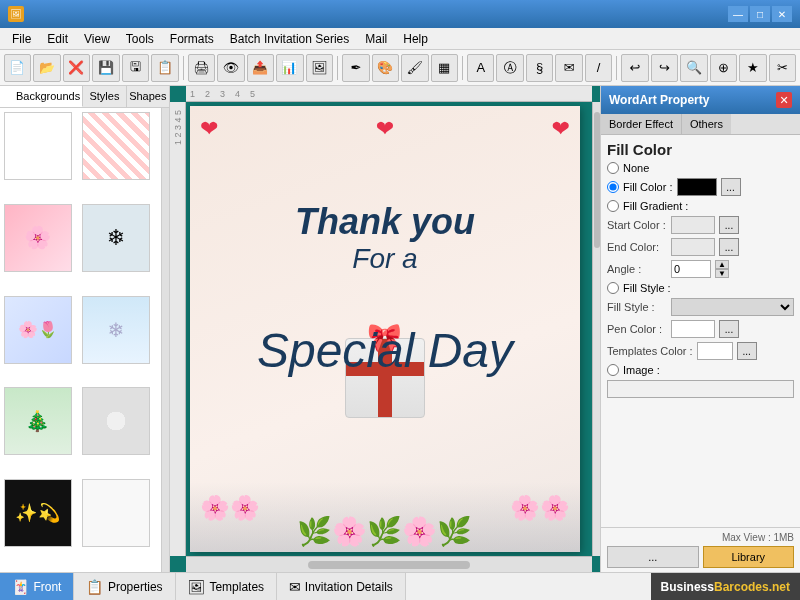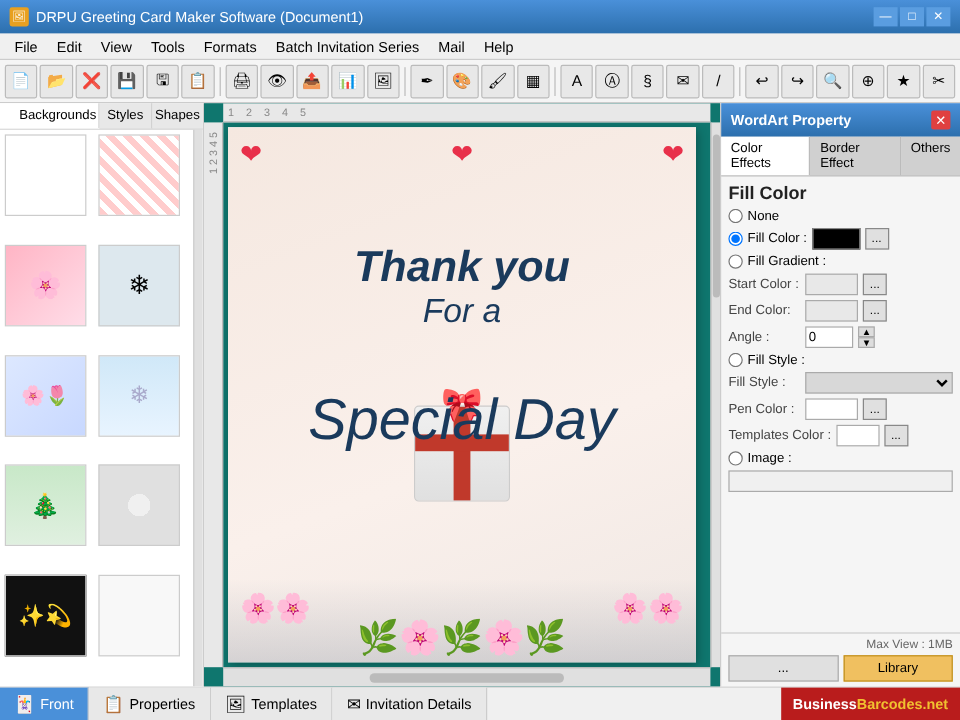--- a/index.html
+++ b/index.html
@@ -232,21 +232,21 @@
       padding: 0 12px;
       cursor: pointer;
       border-right: 1px solid #ccc;
       font-size: 12px;
       background: #e8e8e8;
     }
     .status-tab.active { background: #4a90d9; color: white; }
     .status-tab-icon { font-size: 14px; }
     .biz-logo {
       margin-left: auto;
-      background: #b91c1c;
+      background: #404040;
       color: #f0c030;
       display: flex; align-items: center;
       padding: 0 10px;
       font-size: 13px;
       font-weight: bold;
     }
     .biz-logo span.biz { color: white; }
     .biz-logo span.codes { color: #f0c030; }
 
     
@@ -256,21 +256,20 @@
     .thumb-grey-circles { background: radial-gradient(circle at 30% 30%, #ccc 15%, transparent 15%), radial-gradient(circle at 70% 70%, #ccc 15%, transparent 15%), #e8e8e8; }
 
     input[type="radio"] { width: 12px; height: 12px; }
   </style>
 </head>
 <body>
 
 <div class="title-bar">
   <div class="title-bar-left">
     <div class="title-bar-icon">🖼</div>
-    <span class="title-bar-text">DRPU Greeting Card Maker Software (Document1)</span>
   </div>
   <div class="title-bar-controls">
     <button class="title-btn">—</button>
     <button class="title-btn">□</button>
     <button class="title-btn close-btn">✕</button>
   </div>
 </div>
 
 <div class="menu-bar">
   <span class="menu-item">File</span>
@@ -384,21 +383,20 @@
       <div style="width:6px; height:30%; background:#bbb; border-radius:4px; margin:auto; margin-top:10px;"></div>
     </div>
   </div>
 
   <div class="right-panel">
     <div class="panel-title-bar">
       <span>WordArt Property</span>
       <button class="panel-close-btn">✕</button>
     </div>
     <div class="panel-tabs">
-      <div class="panel-tab active">Color Effects</div>
       <div class="panel-tab">Border Effect</div>
       <div class="panel-tab">Others</div>
     </div>
     <div class="panel-body">
       
       <div class="section-label">Fill Color</div>
       <div class="radio-row">
         <input type="radio" name="fillcolor" id="r_none" style="">
         <label for="r_none">None</label>
       </div>

